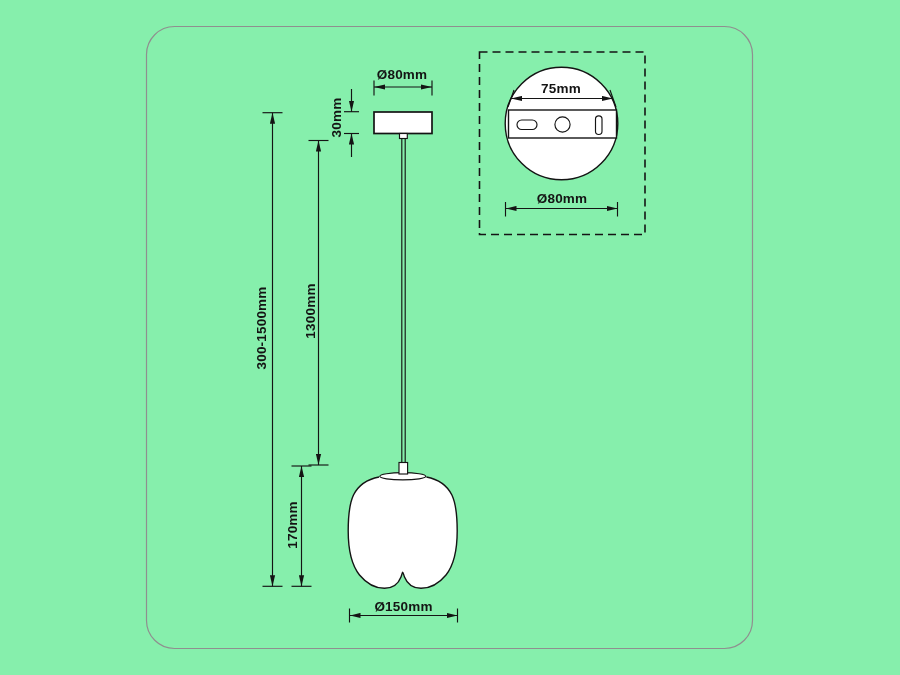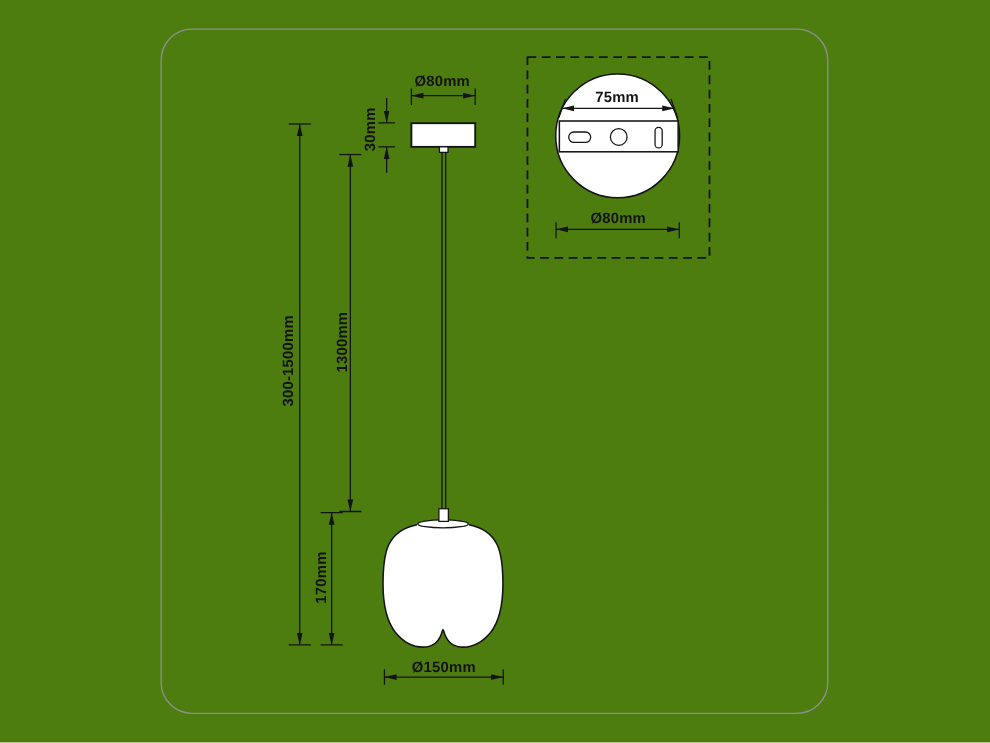--- a/index.html
+++ b/index.html
@@ -1,20 +1,20 @@
 <!DOCTYPE html>
 <html><head>
 <meta charset="utf-8">
 <style>
   html, body { margin: 0; padding: 0; background: #ffffff; }
   #canvas {
     position: relative;
     width: 900px;
     height: 675px;
-    background: #4d7c0f;
+    background: #86efac;
     font-family: "Liberation Sans", sans-serif;
   }
   #drawing { position: absolute; left: 0; top: 0; }
   .dim-label {
     font-family: "Liberation Sans", sans-serif;
     font-weight: 700;
     font-size: 13.5px;
     fill: #141414;
     text-anchor: middle;
     dominant-baseline: central;

